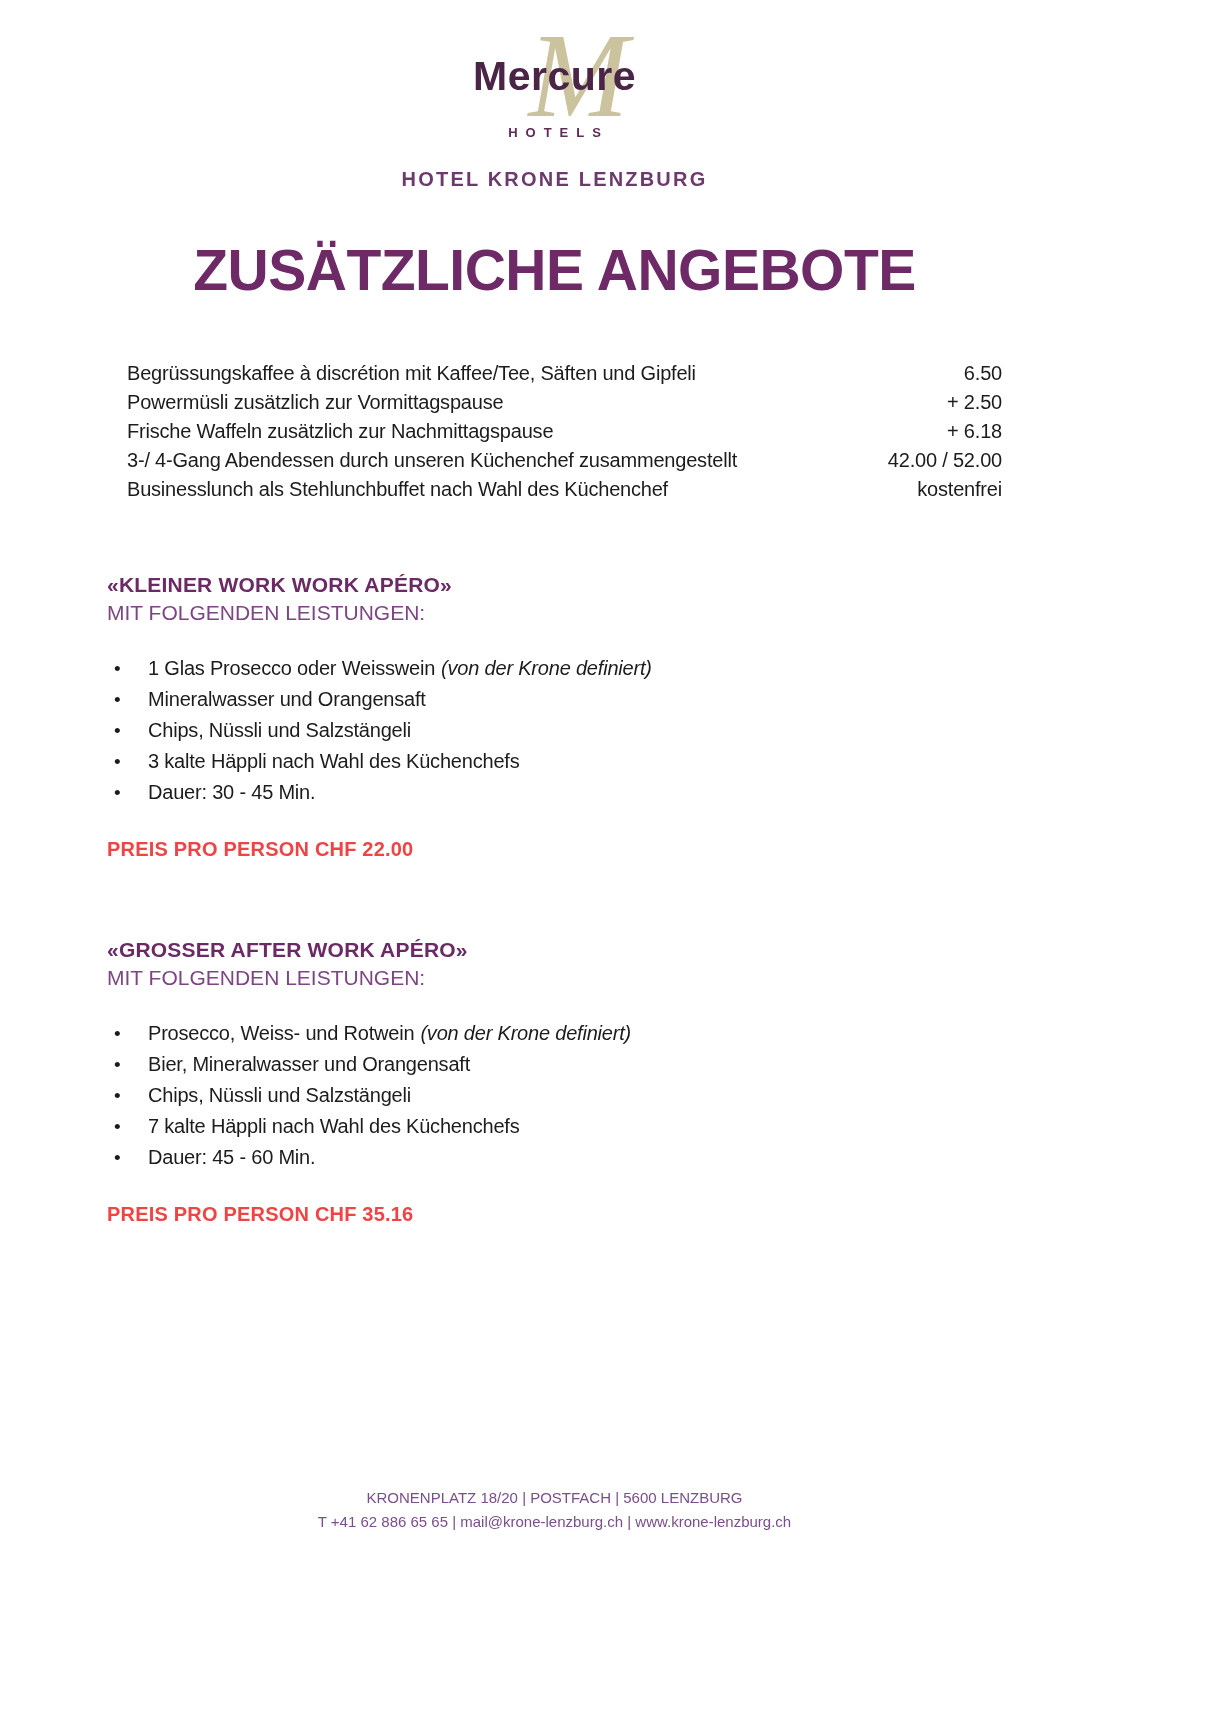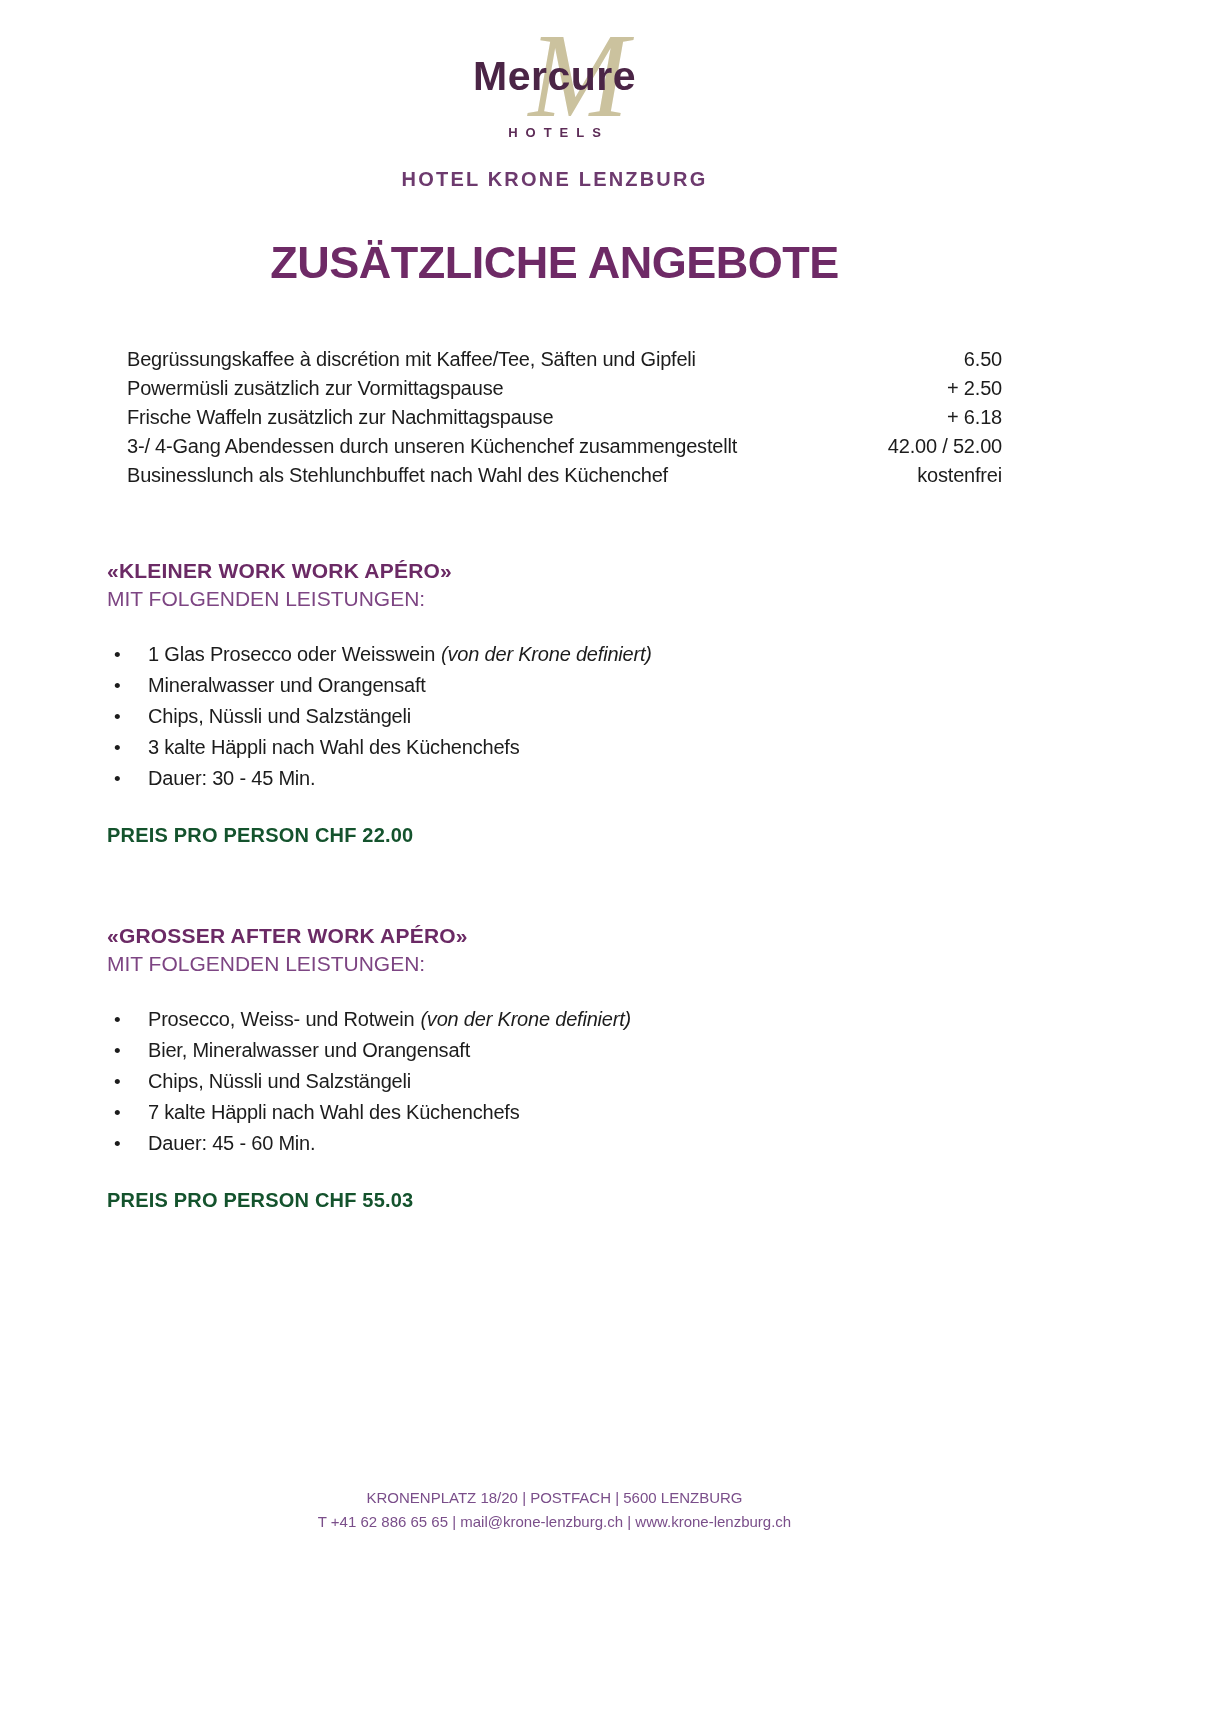--- a/index.html
+++ b/index.html
@@ -67,21 +67,21 @@
     font-size: 20px;
     font-weight: 700;
     letter-spacing: 2.2px;
     color: #6d3a6e;
   }
 
   
   .page-title {
     margin-top: 46px;
     text-align: center;
-    font-size: 45px;
+    font-size: 57px;
     font-weight: 800;
     letter-spacing: -0.5px;
     color: #6e2a66;
   }
 
   
   .price-list { margin-top: 56px; }
   .price-row {
     display: flex;
     justify-content: space-between;
@@ -123,21 +123,21 @@
     padding-left: 7px;
     font-size: 19px;
   }
   .bullet-note { font-style: italic; margin-left: 6px; }
   .bullet-note:empty { display: none; }
   .price-line {
     margin-top: 30px;
     font-size: 20px;
     font-weight: 700;
     letter-spacing: 0.2px;
-    color: #14532d;
+    color: #ef4444;
   }
 
   
   .footer {
     position: absolute;
     left: 107px;
     width: 895px;
     top: 1486px;
     text-align: center;
     font-size: 15px;
@@ -230,21 +230,21 @@
       </div>
       <div class="bullet-row">
         <span class="bullet-dot">•</span>
         <span><span>7 kalte Häppli nach Wahl des Küchenchefs</span></span>
       </div>
       <div class="bullet-row">
         <span class="bullet-dot">•</span>
         <span><span>Dauer: 45 - 60 Min.</span></span>
       </div>
     </div>
-    <div class="price-line">PREIS PRO PERSON CHF 55.03</div>
+    <div class="price-line">PREIS PRO PERSON CHF 35.16</div>
   </div>
 
 </div>
 
 <div class="footer">
   <div>KRONENPLATZ 18/20 | POSTFACH | 5600 LENZBURG</div>
   <div>T +41 62 886 65 65 | mail@krone-lenzburg.ch | www.krone-lenzburg.ch</div>
 </div>
 
 </body></html>

